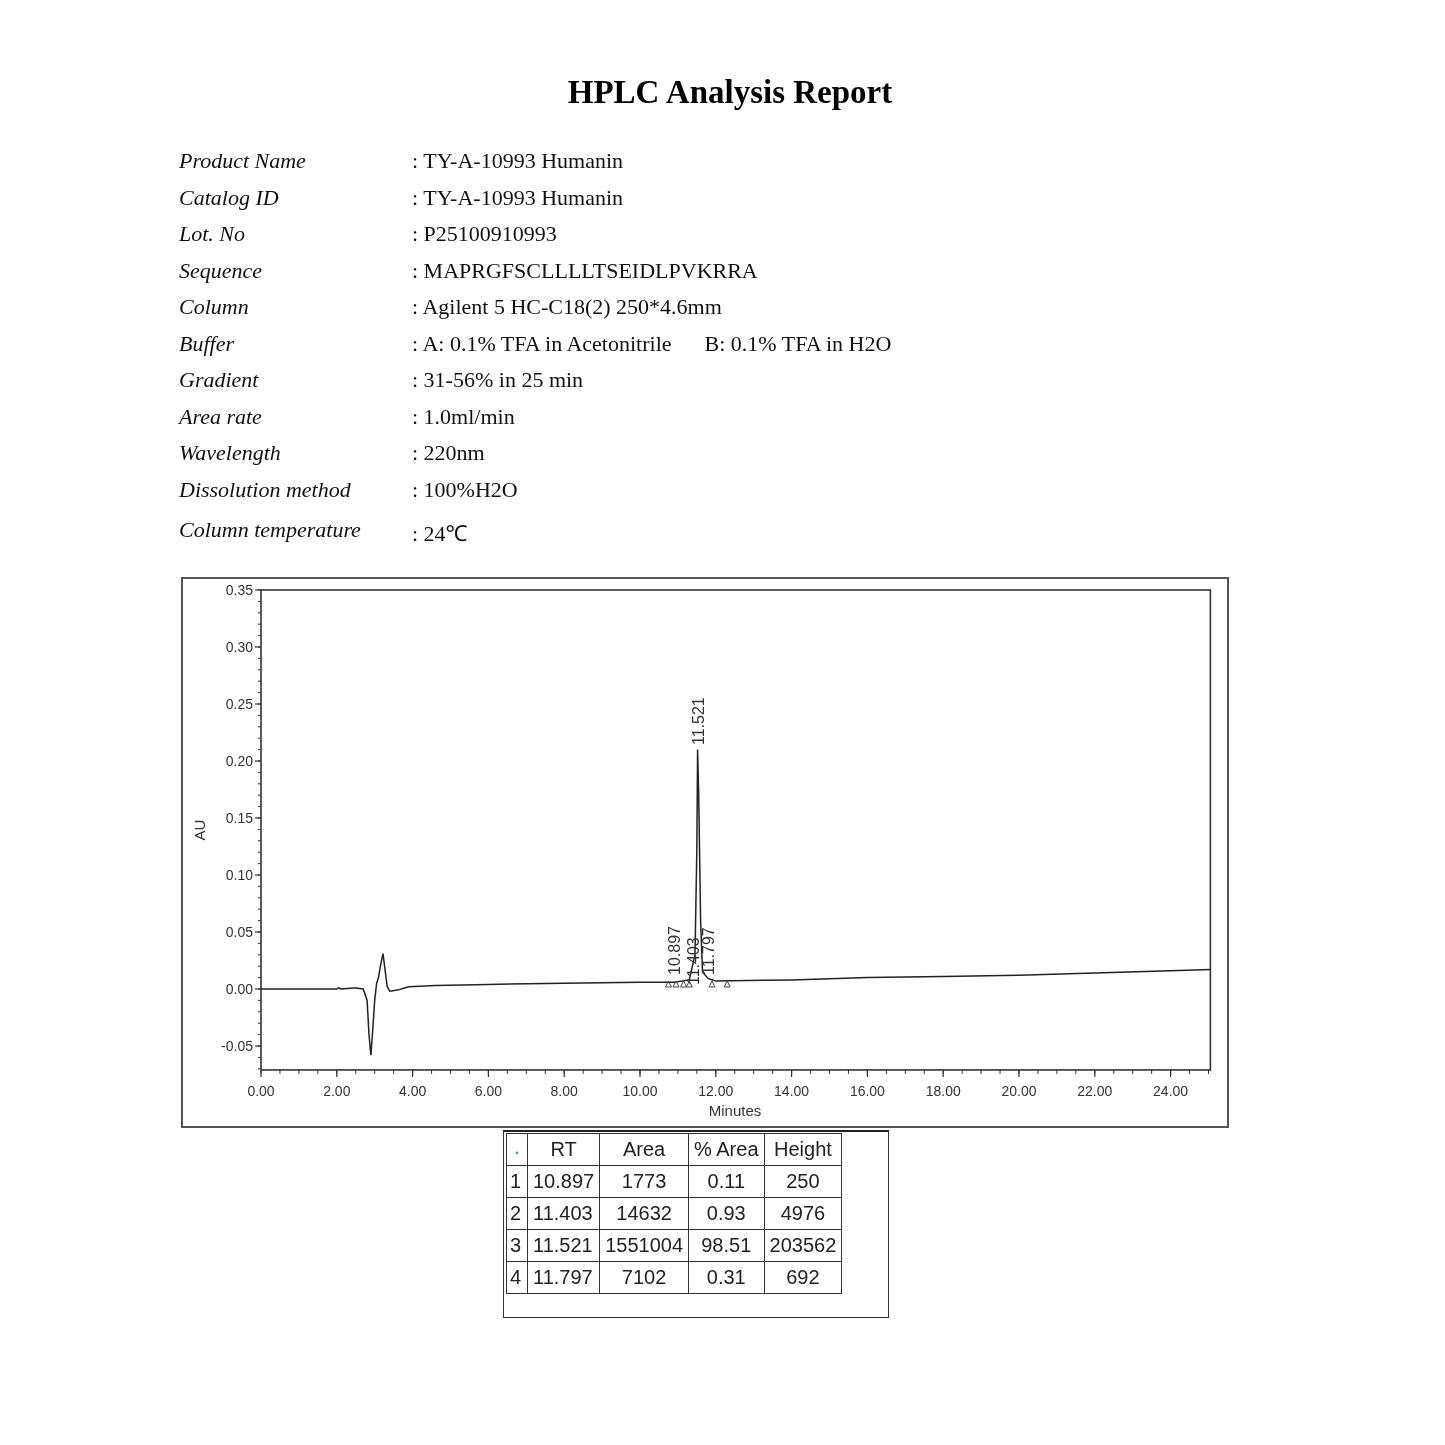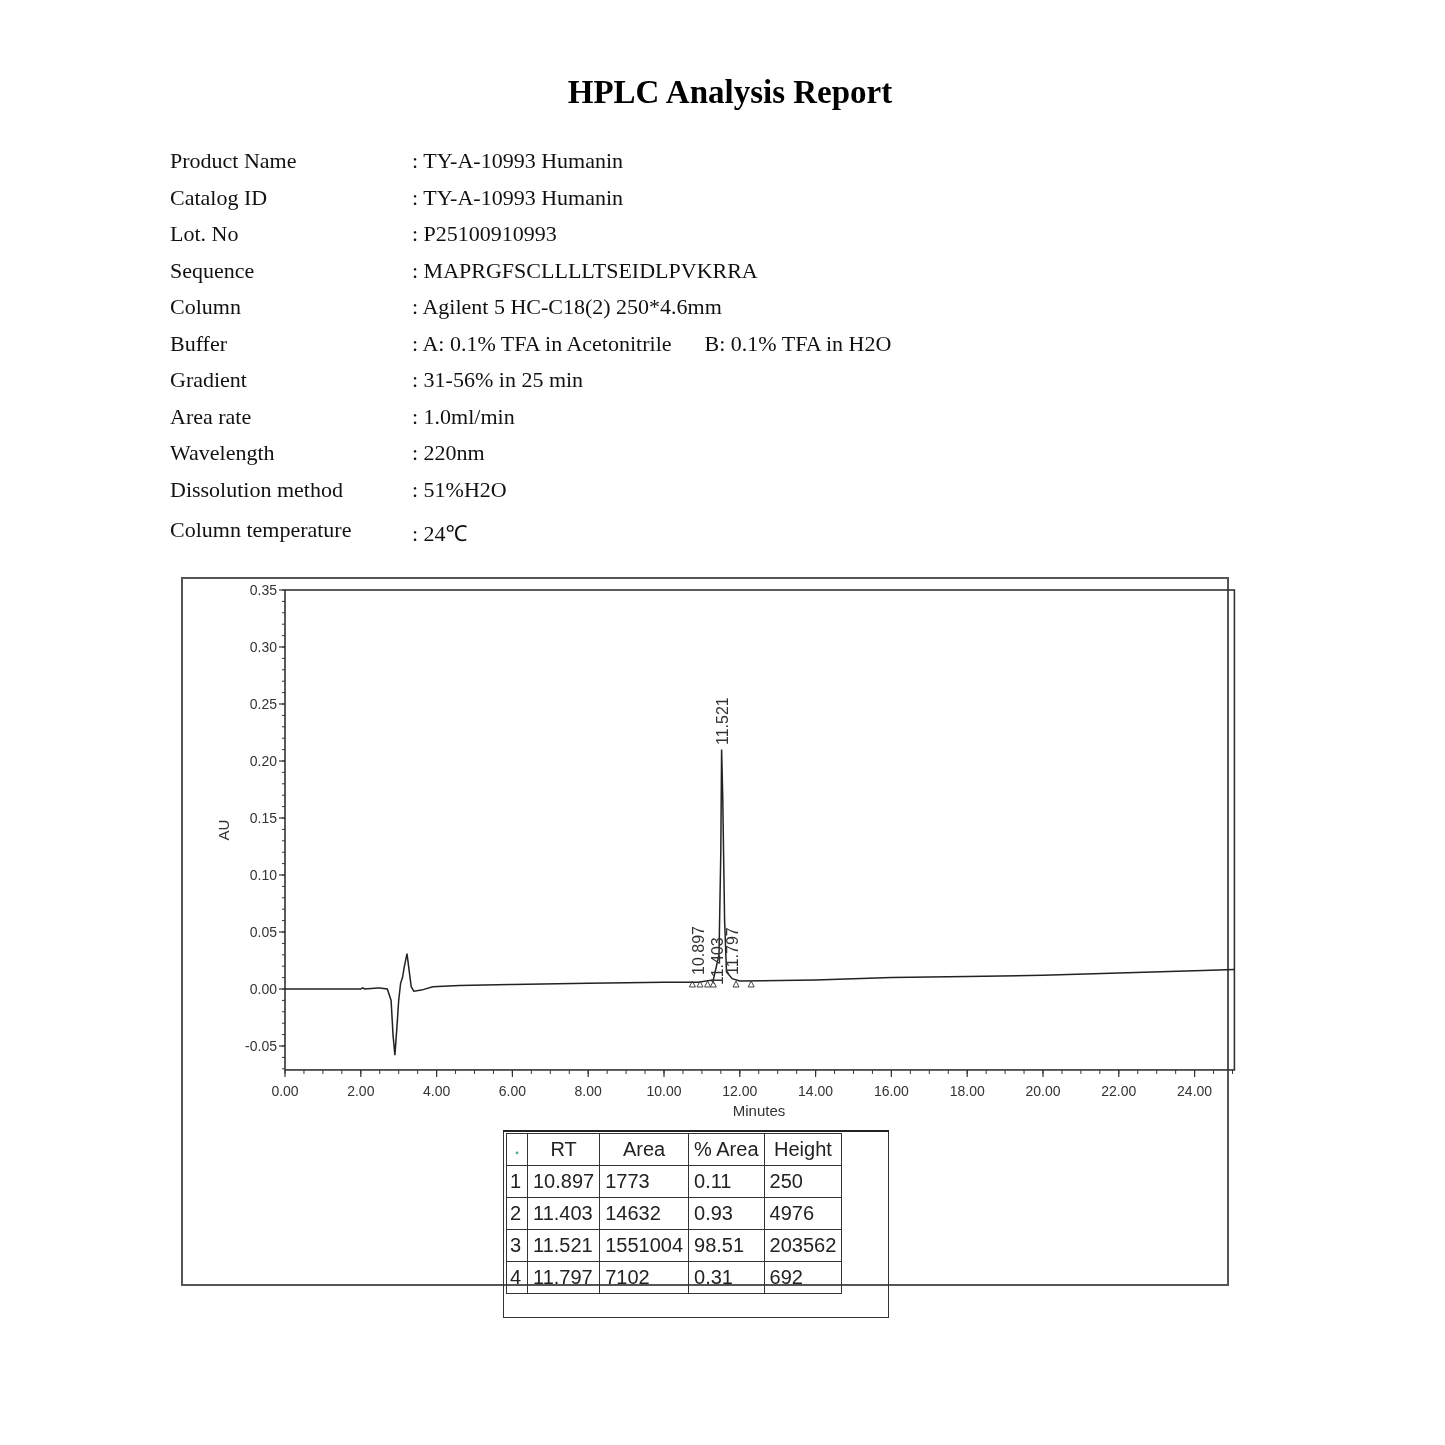--- a/index.html
+++ b/index.html
@@ -4,38 +4,38 @@
 <style>
   html, body { margin: 0; padding: 0; background: #ffffff; }
   body { width: 1445px; height: 1445px; position: relative; overflow: hidden; }
   .title {
     position: absolute; top: 74px; left: 0; width: 1460px; text-align: center;
     font-family: "Liberation Serif", serif; font-weight: bold; font-size: 33px; color: #000;
   }
   .info { position: absolute; left: 170px; top: 148px; font-family: "Liberation Serif", serif; font-size: 22px; color: #111; }
   .info-row { position: relative; height: 36.5px; }
   .info-row.last { margin-top: 4px; }
-  .info-label { position: absolute; left: 0; white-space: nowrap; }
+  .info-label { position: absolute; left: 9px; white-space: nowrap; font-style: italic; }
   .info-value { position: absolute; left: 242px; white-space: pre; }
   .chart-frame {
-    position: absolute; left: 181px; top: 577px; width: 1048px; height: 709px;
-    border: 2px solid #555; box-sizing: border-box; background: #fff; padding-left: 24px;
+    position: absolute; left: 181px; top: 577px; width: 1048px; height: 551px;
+    border: 2px solid #555; box-sizing: border-box; background: #fff;
   }
   svg text { font-family: "Liberation Sans", sans-serif; }
   .peak-table-wrap {
     position: absolute; left: 503px; top: 1130px; width: 386px; height: 188px;
     border: 1.5px solid #333; box-sizing: border-box; border-top: 2px solid #222;
   }
   table.peaks {
     position: absolute; left: 2px; top: 1px; border-collapse: collapse;
     font-family: "Liberation Sans", sans-serif; font-size: 20px; color: #222;
   }
   table.peaks th, table.peaks td { border: 1.5px solid #333; height: 31px; padding: 0 5px; }
   table.peaks th { font-weight: normal; text-align: center; }
-  table.peaks td { text-align: left; }
+  table.peaks td { text-align: center; }
   table.peaks td.idx { text-align: left; padding: 0 3px; width: 14px; }
   table.peaks td.rt { text-align: left; }
   .sel-dot { color: #5a9; font-size: 10px; }
 </style>
 </head>
 <body>
 
 <div class="title">HPLC Analysis Report</div>
 
 <div class="info">
@@ -70,21 +70,21 @@
   <div class="info-row">
     <span class="info-label">Area rate</span>
     <span class="info-value">: 1.0ml/min</span>
   </div>
   <div class="info-row">
     <span class="info-label">Wavelength</span>
     <span class="info-value">: 220nm</span>
   </div>
   <div class="info-row">
     <span class="info-label">Dissolution method</span>
-    <span class="info-value">: 51%H2O</span>
+    <span class="info-value">: 100%H2O</span>
   </div>
   <div class="info-row last">
     <span class="info-label">Column temperature</span>
     <span class="info-value">: 24℃</span>
   </div>
 </div>
 
 <div class="chart-frame">
   <svg id="chart-svg" width="1044" height="547" viewBox="183 579 1044 547" xmlns="http://www.w3.org/2000/svg">
     <g id="axes">

